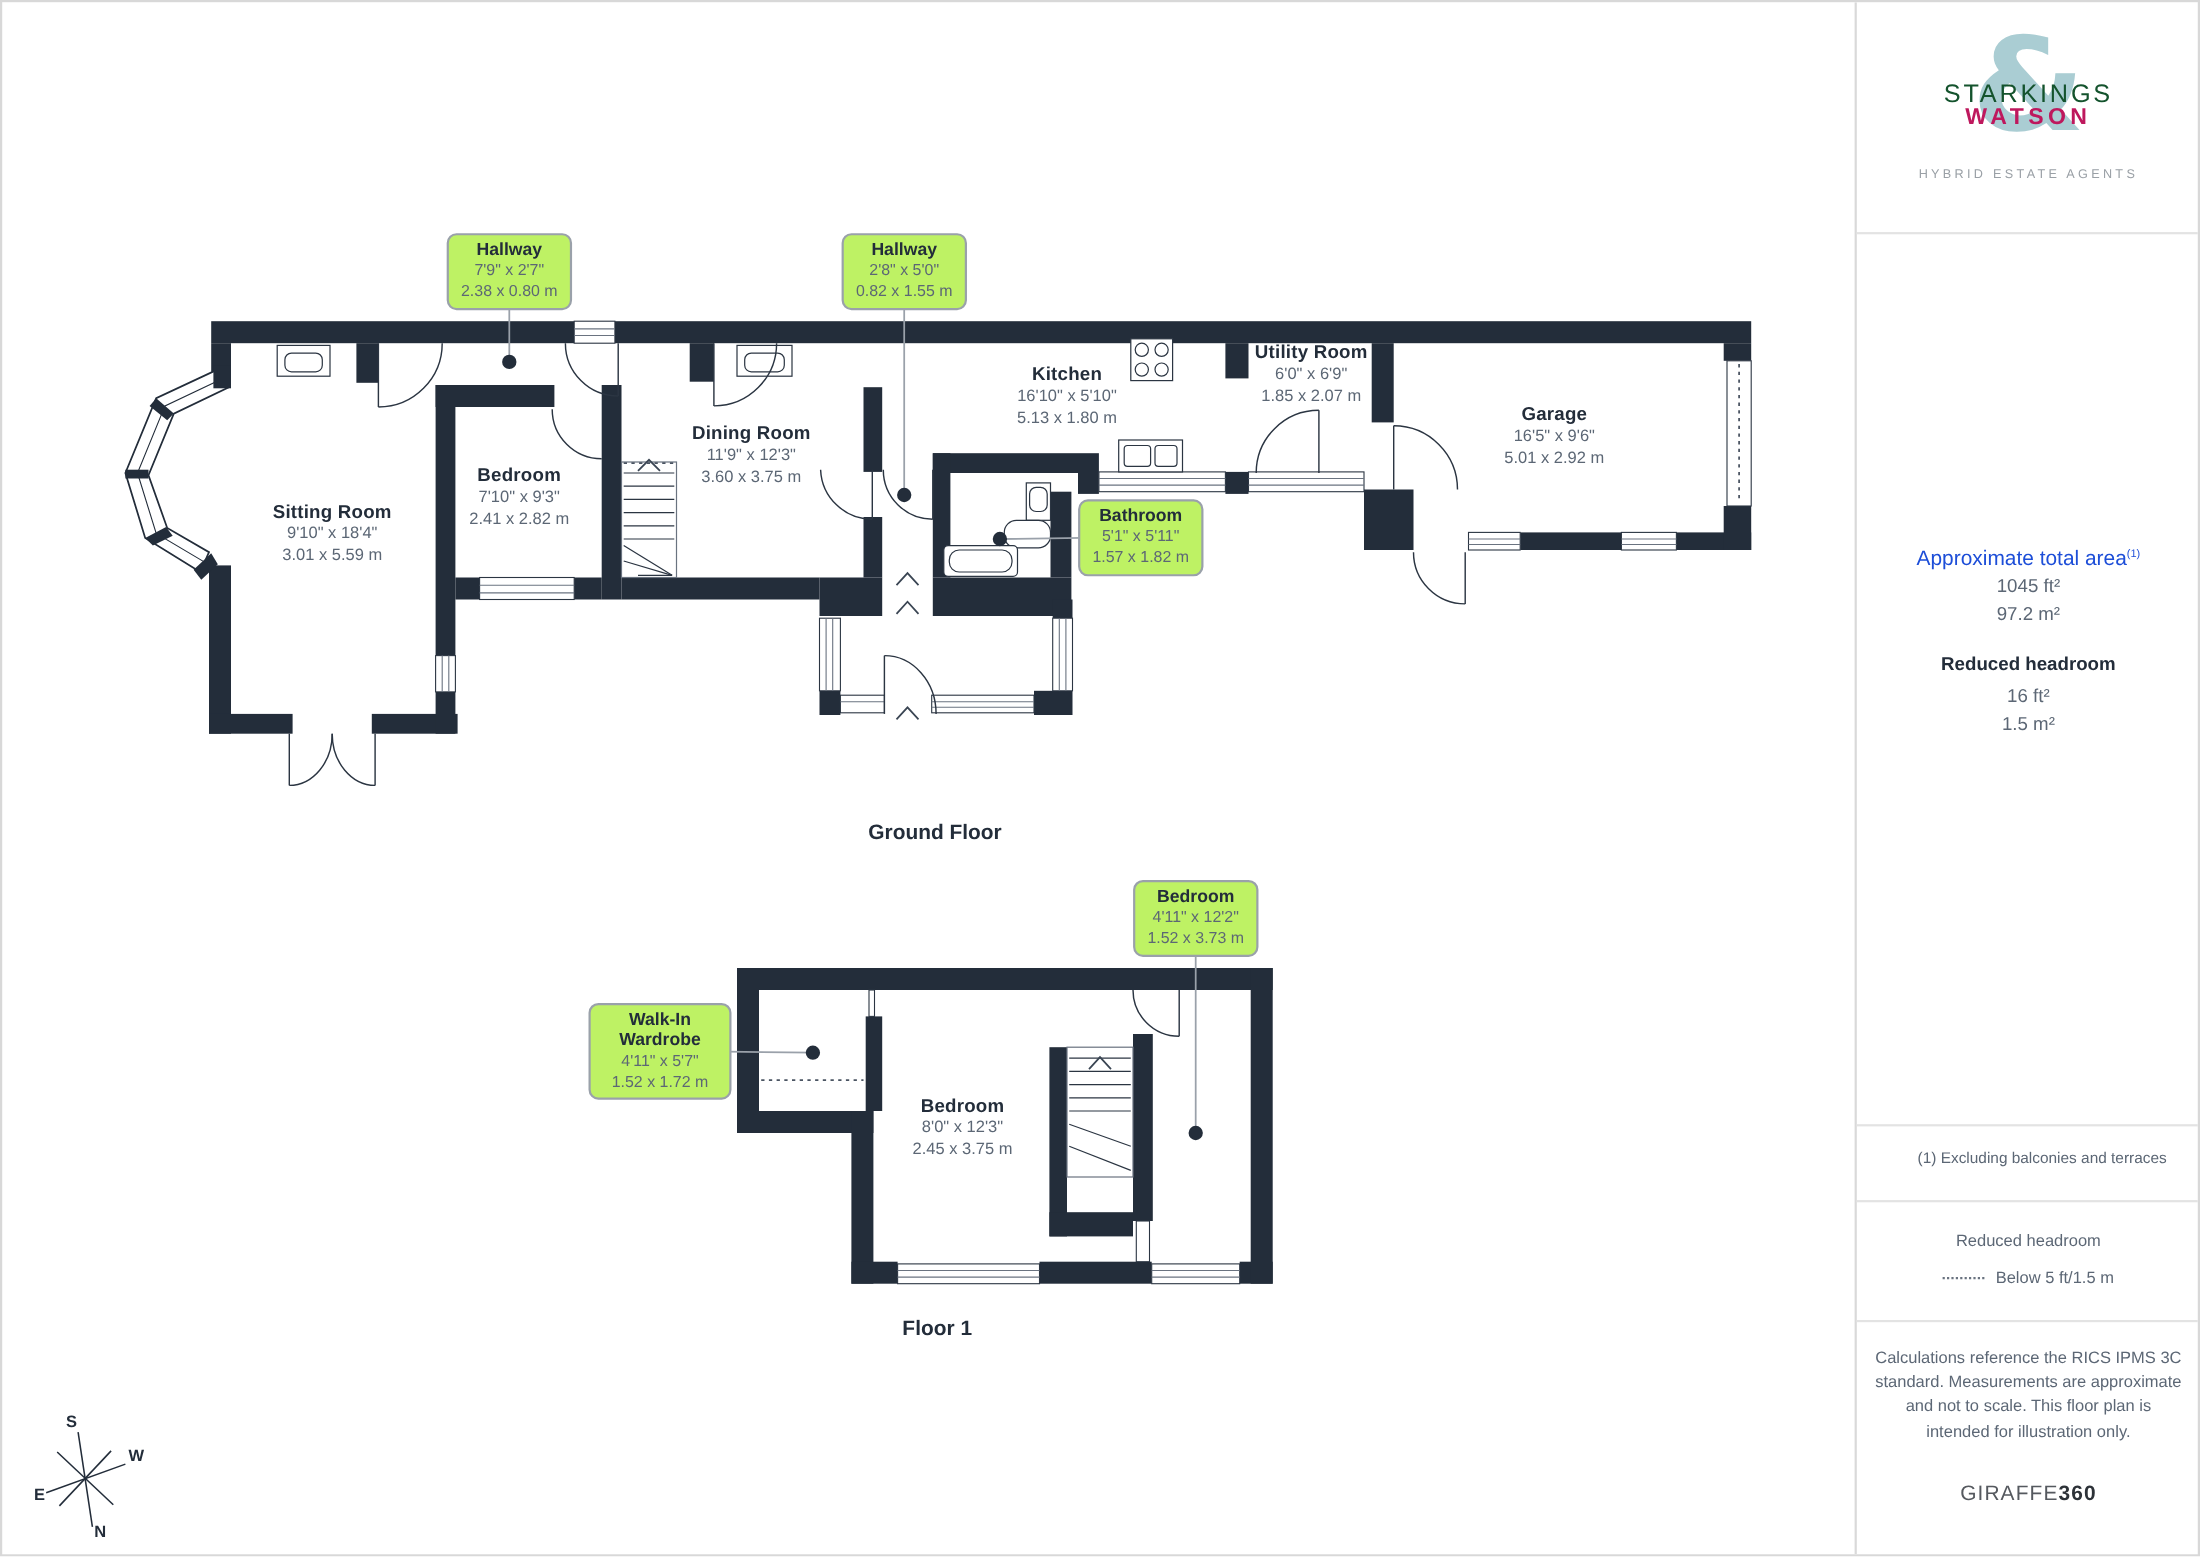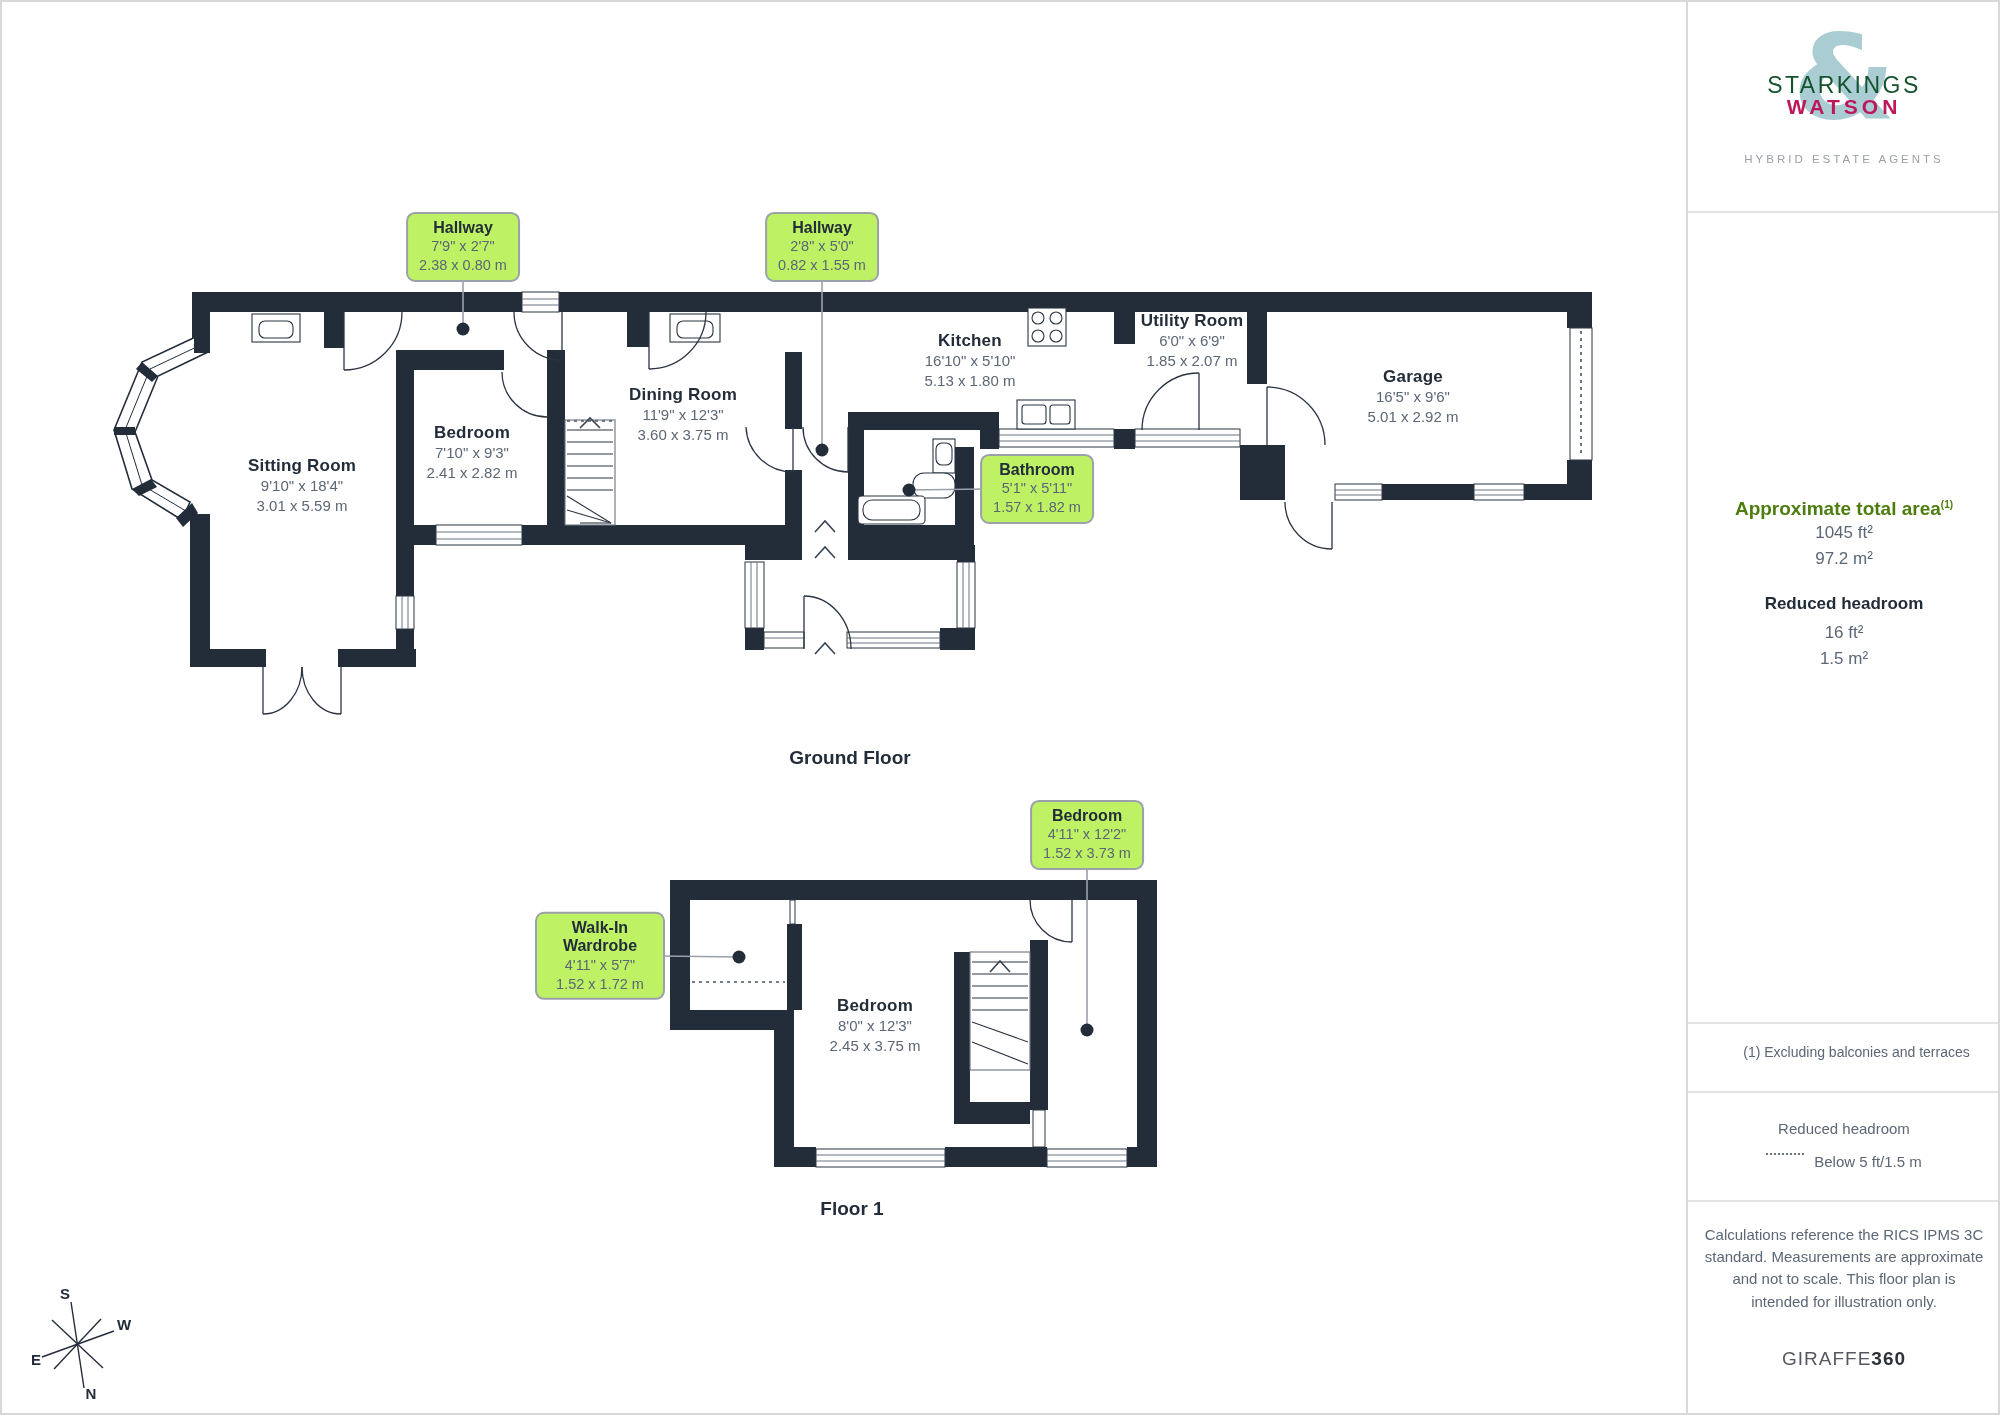--- a/index.html
+++ b/index.html
@@ -27,29 +27,29 @@
   
   .vdivider{position:absolute;left:1684px;top:0;width:2px;height:100%;background:#d9d9d9;}
   .hdiv{position:absolute;left:1686px;width:312px;height:2px;background:#e3e3e3;}
   .logo{position:absolute;left:1686px;top:0;width:312px;height:209px;}
   .logo .amp{position:absolute;left:0;right:0;top:16px;text-align:center;font-size:118px;line-height:1;color:#aacdd3;font-weight:bold;font-family:"DejaVu Sans",sans-serif;}
   .logo .l1{position:absolute;left:0;right:0;top:70px;text-align:center;font-size:23px;letter-spacing:2.5px;color:#14532d;}
   .logo .l2{position:absolute;left:0;right:0;top:93px;text-align:center;font-size:21px;letter-spacing:4px;color:#be185d;font-weight:bold;}
   .logo .tag{position:absolute;left:0;right:0;top:151px;text-align:center;font-size:11.5px;letter-spacing:3px;color:#9aa0a6;}
 
   .area-block{position:absolute;left:1686px;top:496px;width:312px;text-align:center;}
-  .area-title{font-weight:bold;font-size:19px;color:#4d7c0f;}
+  .area-title{font-weight:normal;font-size:19px;color:#1d4ed8;}
   .area-title sup{font-size:10px;}
   .area-val{font-size:17px;color:#5c6775;line-height:26px;}
   .area-gap{height:22px;}
   .area-sub{font-weight:bold;font-size:17px;color:#232d3a;margin-bottom:6px;}
 
   .note{position:absolute;left:1686px;top:1042px;width:337px;text-align:center;font-size:14px;color:#5c6775;}
   .legend{position:absolute;left:1686px;top:1118px;width:312px;text-align:center;font-size:15px;color:#5c6775;}
-  .legend-row{margin-top:16px;display:flex;justify-content:center;align-items:flex-start;gap:10px;}
+  .legend-row{margin-top:16px;display:flex;justify-content:center;align-items:center;gap:10px;}
   .dotline{display:inline-block;width:38px;height:0;border-bottom:2px dotted #6a7380;}
   .disc{position:absolute;left:1702px;top:1222px;width:280px;text-align:center;font-size:15px;color:#5c6775;line-height:1.48;}
   .prov{position:absolute;left:1686px;top:1346px;width:312px;text-align:center;font-size:19px;color:#55595f;letter-spacing:1px;}
   .prov b{color:#2d3238;}
 
   
   .cletter{position:absolute;transform:translate(-50%,-50%);font-weight:bold;font-size:15px;color:#232d3a;}
 </style>
 </head>
 <body>

